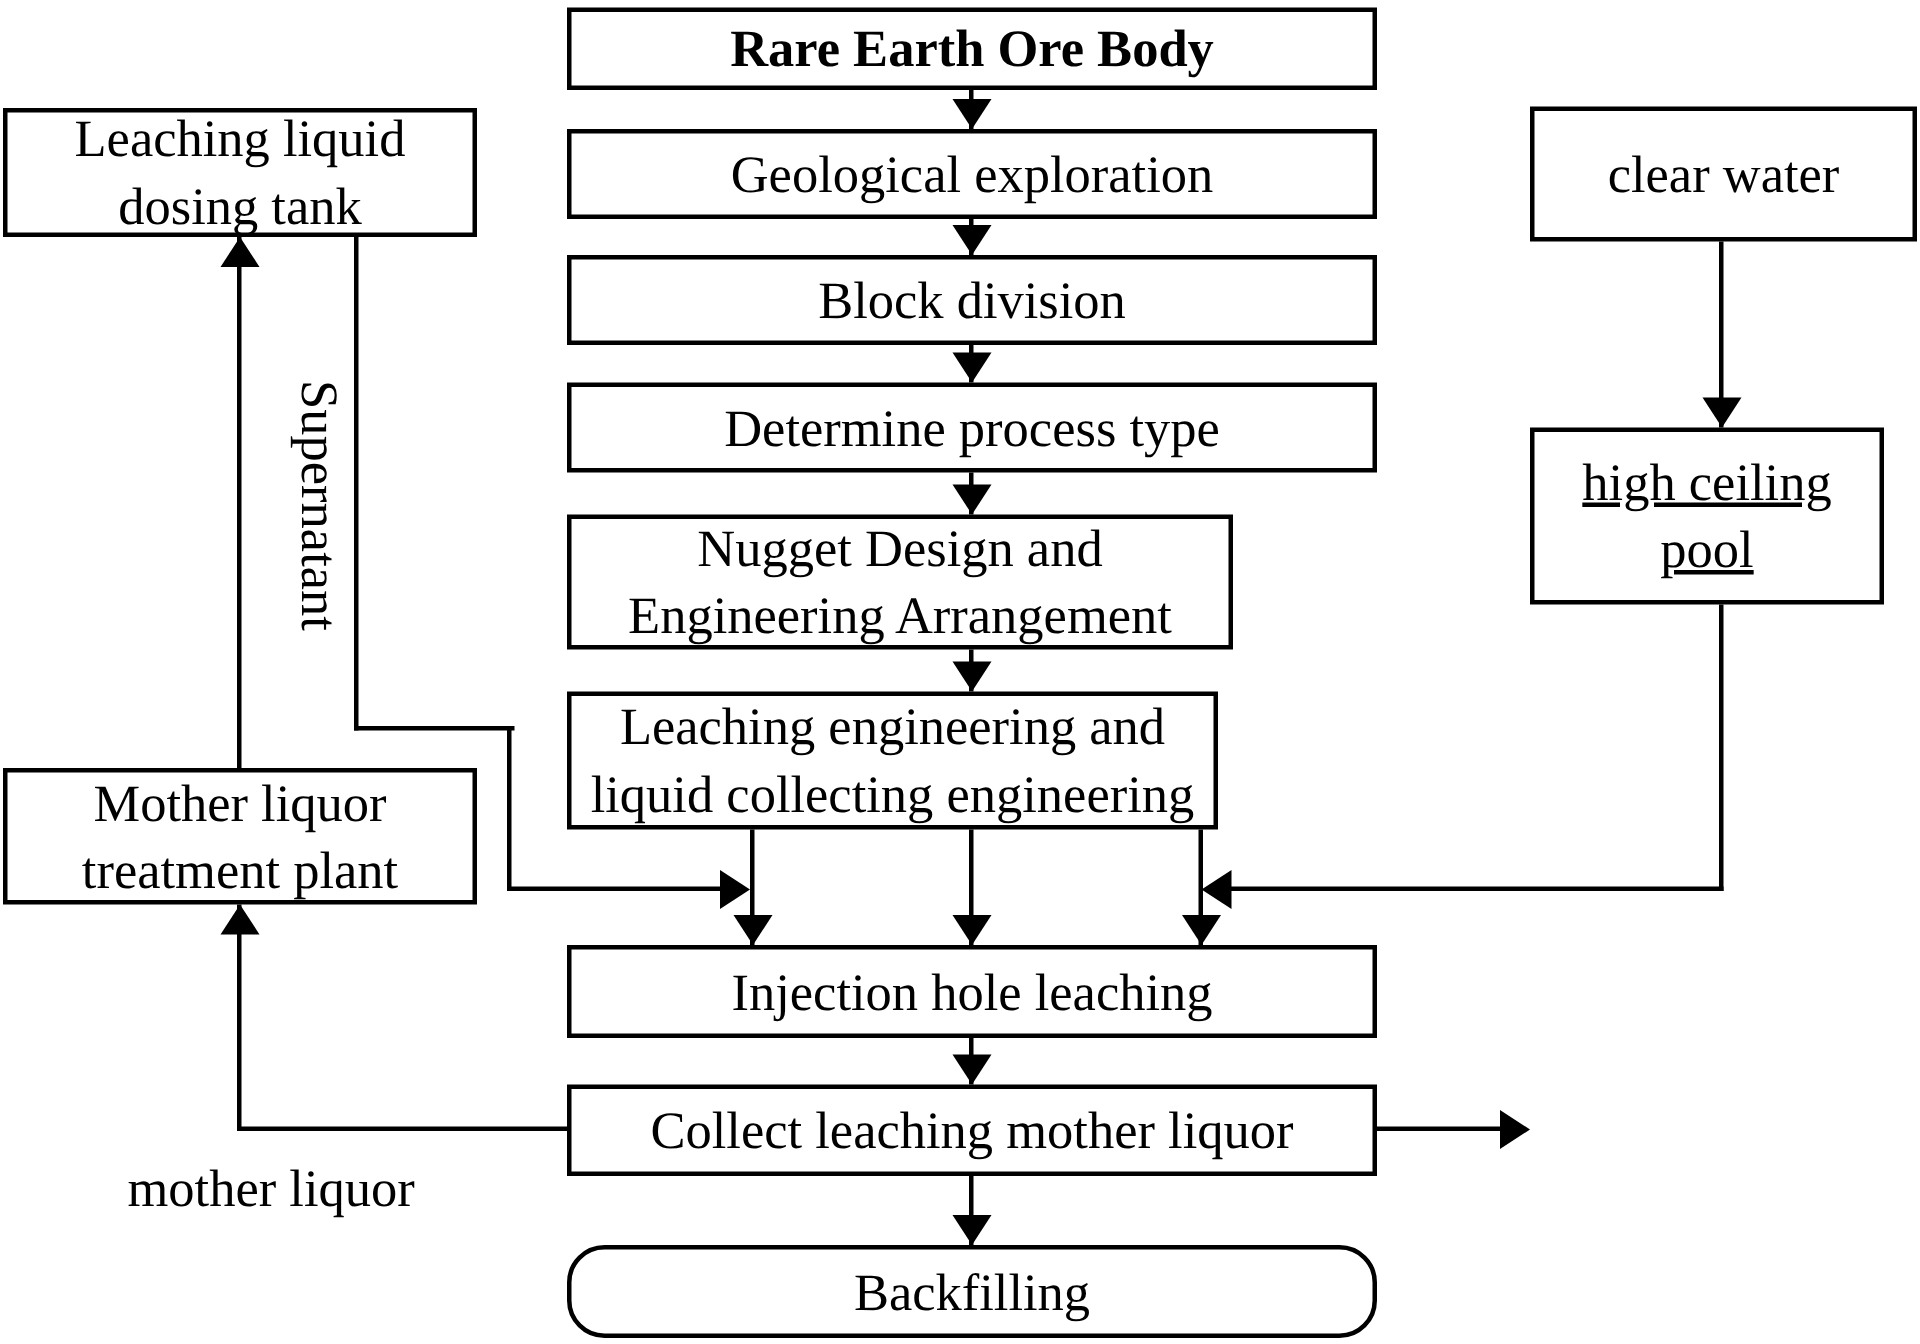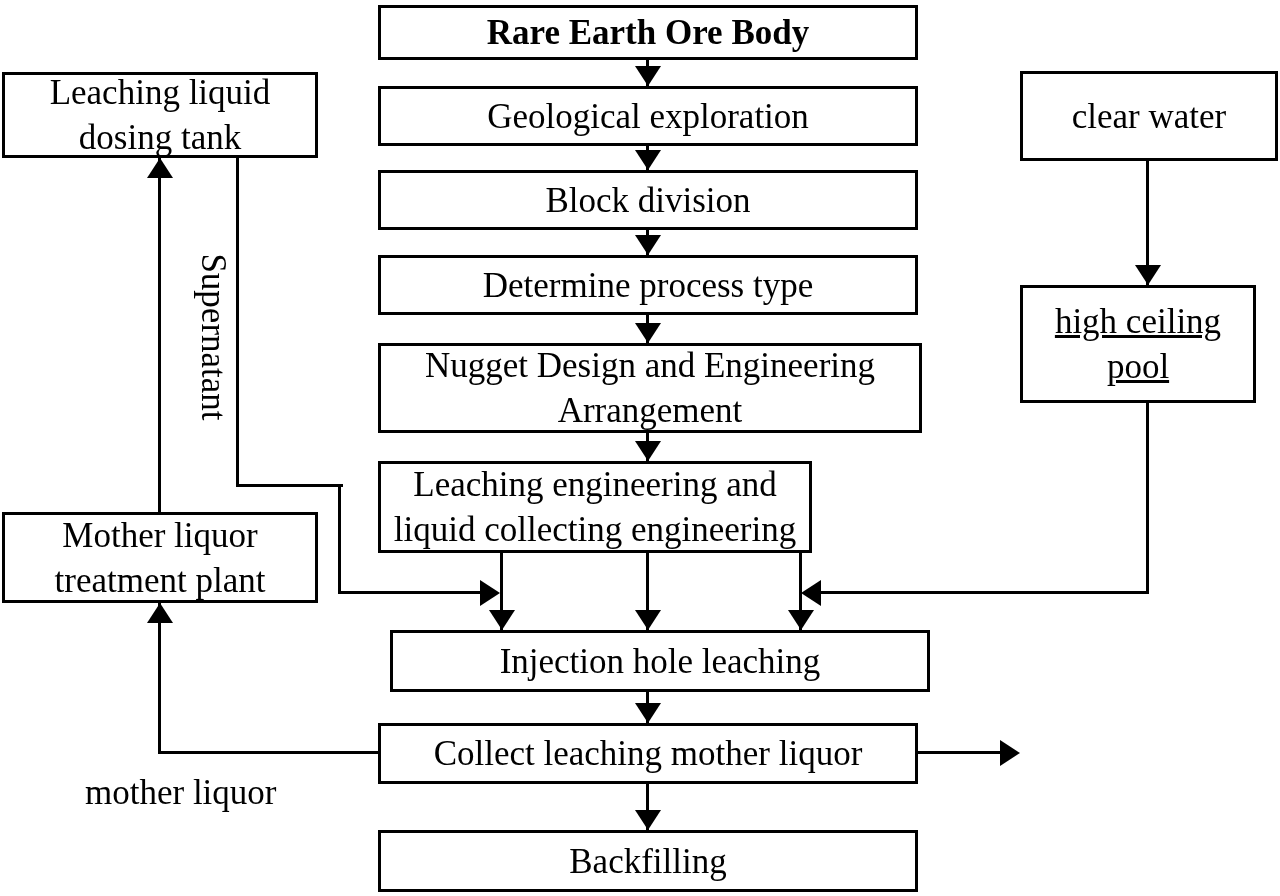--- a/index.html
+++ b/index.html
@@ -24,25 +24,25 @@
 </style>
 </head>
 <body>
 
 <div id="stage">
 
   <div class="node" style="left:378px;top:5px;width:540px;height:55px;font-weight:bold;">Rare Earth Ore Body</div>
   <div class="node" style="left:378px;top:86px;width:540px;height:60px;text-align:right;">Geological exploration</div>
   <div class="node" style="left:378px;top:170px;width:540px;height:60px;text-align:right;">Block division</div>
   <div class="node" style="left:378px;top:255px;width:540px;height:60px;">Determine process type</div>
-  <div class="node" style="left:378px;top:343px;width:544px;height:90px;">Nugget Design and Engineering Arrangement</div>
+  <div class="node" style="left:378px;top:343px;width:444px;height:90px;">Nugget Design and Engineering Arrangement</div>
   <div class="node" style="left:378px;top:461px;width:434px;height:92px;">Leaching engineering and liquid collecting engineering</div>
-  <div class="node" style="left:378px;top:630px;width:540px;height:62px;margin-left:12px;">Injection hole leaching</div>
+  <div class="node" style="left:378px;top:630px;width:540px;height:62px;">Injection hole leaching</div>
   <div class="node" style="left:378px;top:723px;width:540px;height:61px;">Collect leaching mother liquor</div>
-  <div class="node" style="left:378px;top:830px;width:540px;height:62px;">Backfilling</div>
+  <div class="node" style="left:378px;top:830px;width:540px;height:62px;border-radius:25px;">Backfilling</div>
 
   <div class="node" style="left:2px;top:72px;width:316px;height:86px;">Leaching liquid dosing tank</div>
   <div class="node" style="left:2px;top:512px;width:316px;height:91px;">Mother liquor treatment plant</div>
 
   <div class="node" style="left:1020px;top:71px;width:258px;height:90px;">clear water</div>
   <div class="node" style="left:1020px;top:285px;width:236px;height:118px;text-decoration:underline;">high ceiling pool</div>
 
   <div class="ln" style="left:646px;top:60px;width:3px;height:26px;"></div>
   <div class="ar ar-d" style="left:635px;top:66px;"></div>
 

